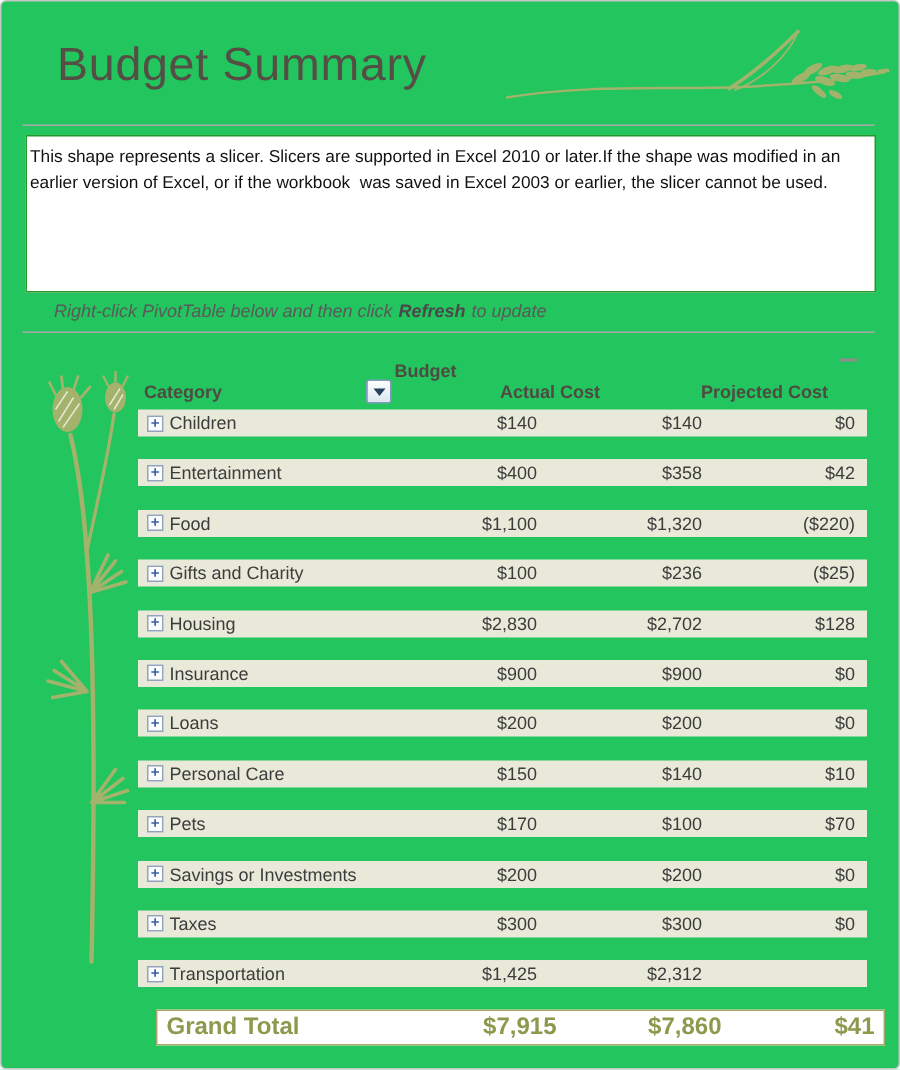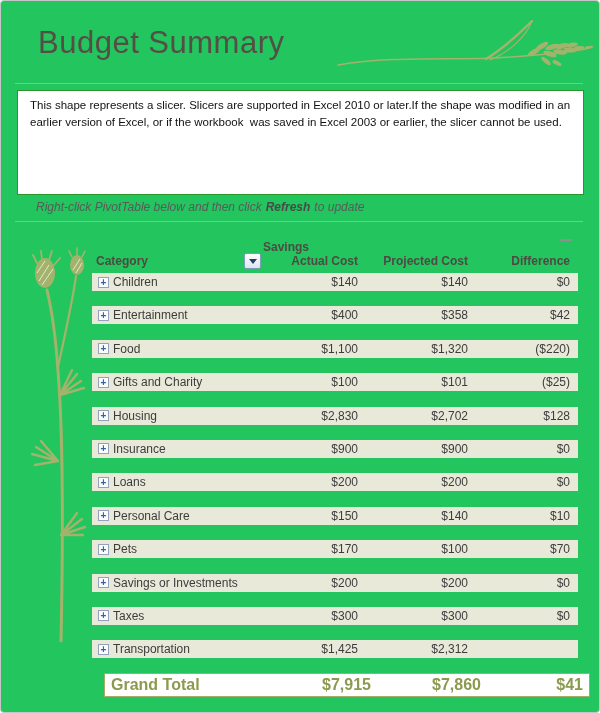--- a/index.html
+++ b/index.html
@@ -11,32 +11,32 @@
   .page-title{
     position:absolute;left:37px;top:24px;margin:0;
     font-size:31px;font-weight:400;color:#554e45;letter-spacing:0.5px;
   }
   .flourish{position:absolute;left:335px;top:18px;}
   .divider{position:absolute;left:14px;right:16px;height:0;border-top:1px solid #a9a9a9;}
   .divider-1{top:82px;}
   .divider-2{top:220px;}
   .slicer-box{
     position:absolute;left:16px;top:89px;width:567px;height:105px;
-    border:1px solid #2a962a;background:#fff;padding:6px 12px;
+    border:1px solid #2a962a;background:#fff;padding:6px 2px;
   }
   .slicer-box p{margin:0;font-size:11.5px;line-height:1.5;color:#111;white-space:pre-wrap;}
   .hint{position:absolute;left:35px;top:199px;font-size:12px;font-style:italic;color:#5a5a5a;}
   .hint b{margin:16px 4px;color:#4a4a4a;}
   .plant{position:absolute;left:14px;top:242px;}
   .outline-dash{position:absolute;left:559px;top:238px;width:12px;height:2px;background:#8f8f8f;cursor:pointer;}
   .pivot{position:absolute;left:91px;top:240px;width:486px;}
   .values-label{position:absolute;left:171px;top:-1px;font-size:12px;font-weight:bold;color:#4f4a42;}
   .grid-row{display:grid;grid-template-columns:156px 110px 110px 110px;width:486px;}
   .num{text-align:right;}
-  .head-row{position:absolute;top:13px;left:0;height:17px;font-size:12px;font-weight:bold;color:#4f4a42;line-height:15px;}
+  .head-row{position:absolute;top:13px;left:0;height:17px;font-size:12px;font-weight:bold;color:#4f4a42;line-height:15px;gap:42px;}
   .cat-head{position:relative;padding-left:4px;}
   .dropdown-btn{
     position:absolute;left:152px;top:-1px;width:17px;height:16px;
     border:1px solid #7f9db9;border-radius:2px;
     background:linear-gradient(#fdfefe,#dce6f1);
     display:flex;align-items:center;justify-content:center;cursor:pointer;padding:0;
   }
   .dropdown-arrow{
     width:0;height:0;border-left:4px solid transparent;border-right:4px solid transparent;
     border-top:5px solid #26405e;display:block;
@@ -121,21 +121,21 @@
       <ellipse cx="62" cy="22" rx="7" ry="10" fill="#a3b36c"></ellipse>
       <path d="M57,14 L54,8 M62,12 L62,5 M67,14 L70,8" stroke="#a3b36c" stroke-width="1.6" stroke-linecap="round"></path>
       <path d="M58,27 L65,16 M61,30 L67,20" stroke="#ffffff" stroke-width="1" opacity="0.7"></path>
     </g>
   </svg>
 
   <div class="outline-dash"></div>
 
   <div class="pivot">
 
-    <div class="values-label">Savings</div>
+    <div class="values-label">Budget</div>
 
     <div class="grid-row head-row">
       <div class="cat-head">
         <span>Category</span>
         <button class="dropdown-btn">
           <span class="dropdown-arrow"></span>
         </button>
       </div>
       <div class="num">Actual Cost</div>
       <div class="num">Projected Cost</div>
@@ -172,21 +172,21 @@
         <div class="num">$1,320</div>
         <div class="num num-pad">($220)</div>
       </div>
 
       <div class="grid-row p-row">
         <div class="cat-cell">
           <span class="plus-box">+</span>
           <span>Gifts and Charity</span>
         </div>
         <div class="num">$100</div>
-        <div class="num">$101</div>
+        <div class="num">$236</div>
         <div class="num num-pad">($25)</div>
       </div>
 
       <div class="grid-row p-row">
         <div class="cat-cell">
           <span class="plus-box">+</span>
           <span>Housing</span>
         </div>
         <div class="num">$2,830</div>
         <div class="num">$2,702</div>

